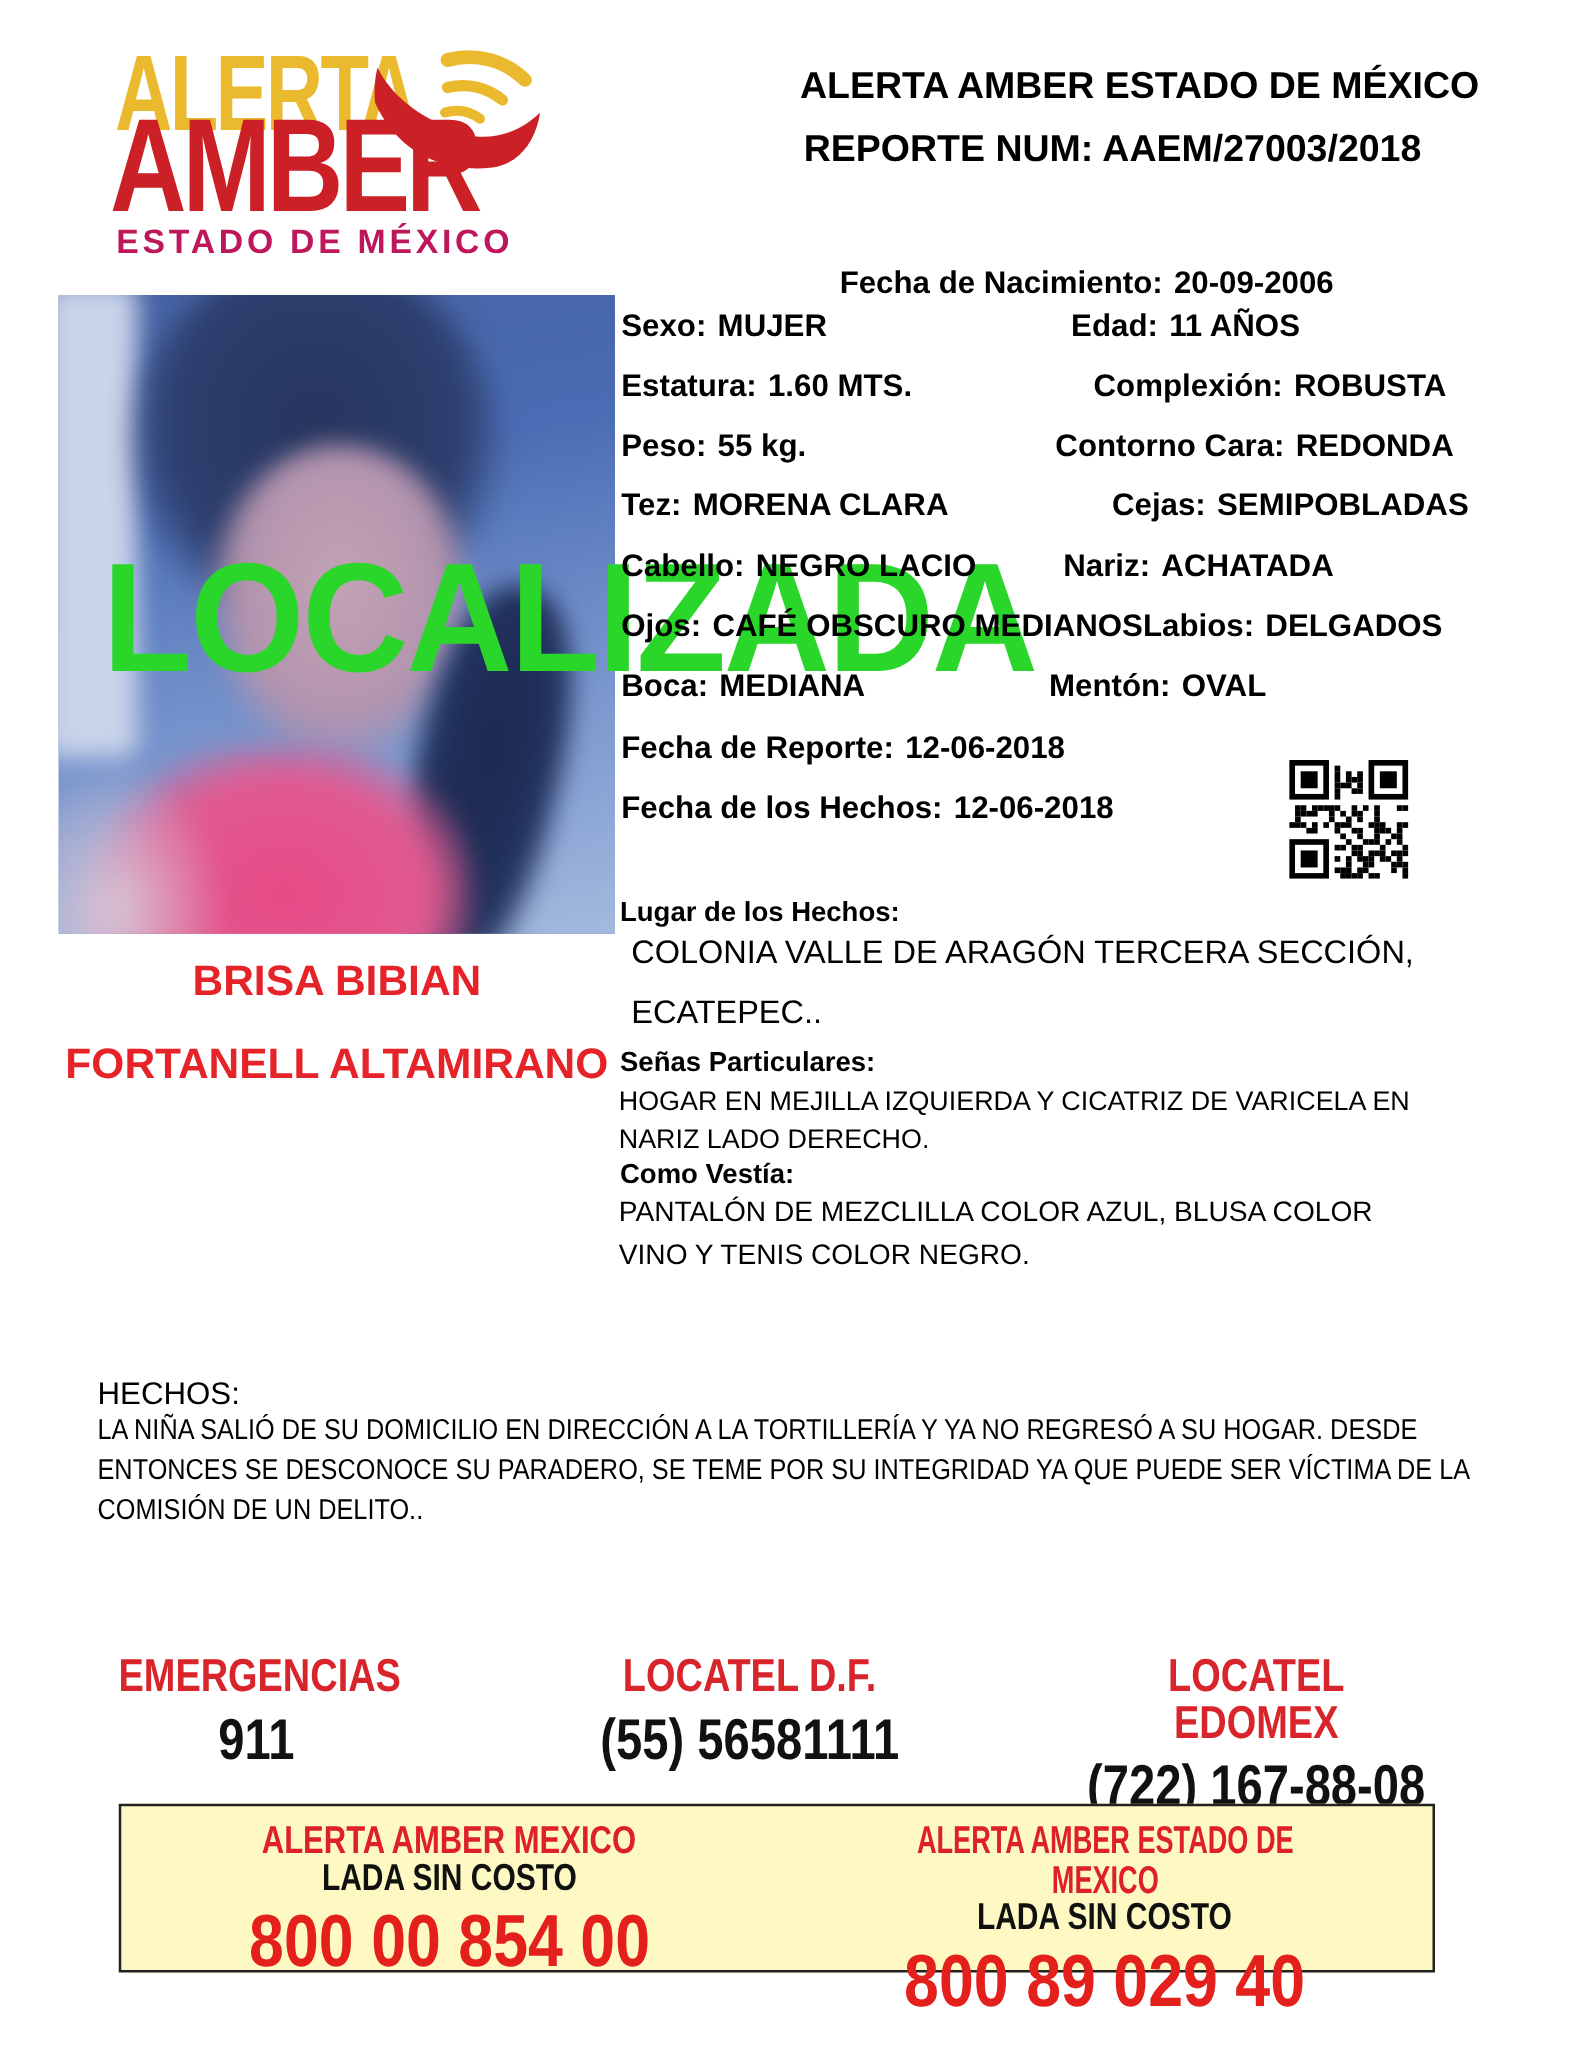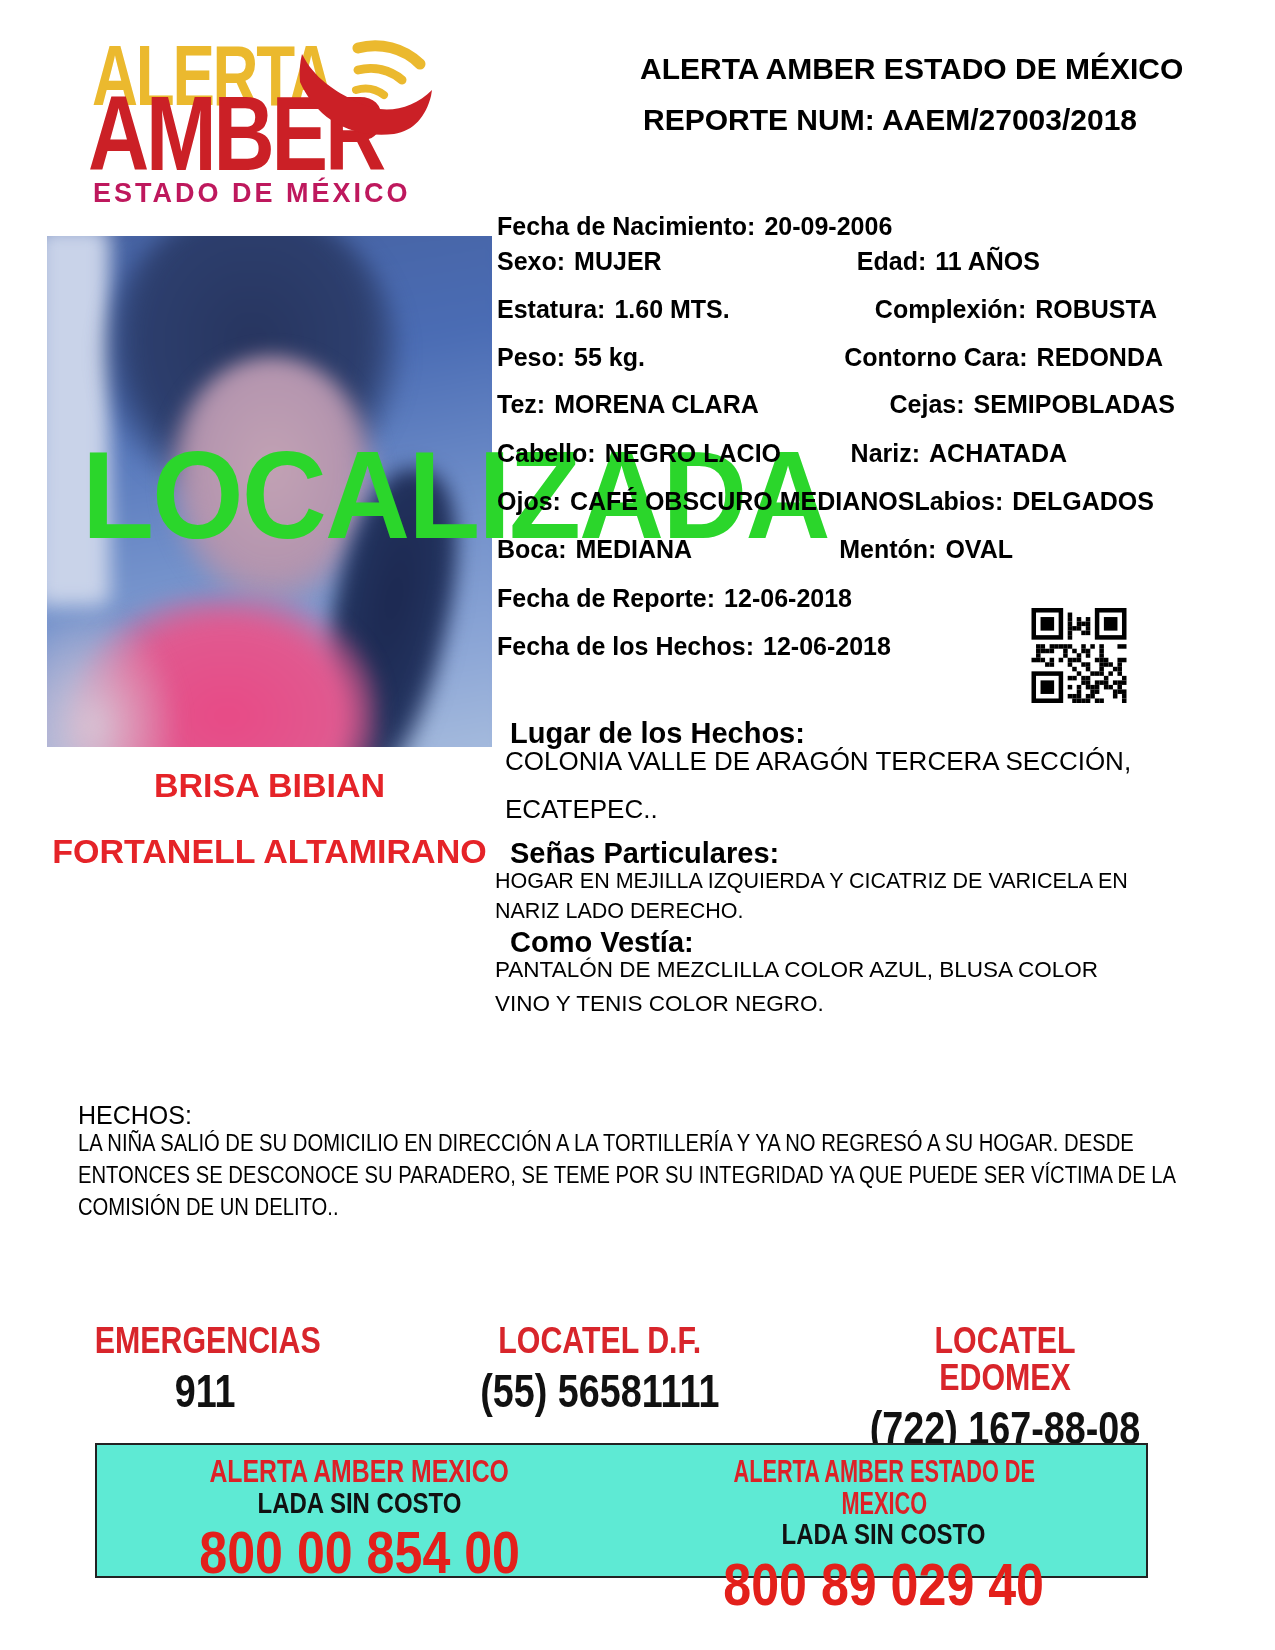--- a/index.html
+++ b/index.html
@@ -52,41 +52,41 @@
   .drow{position:absolute;left:0;width:688px;display:flex;justify-content:space-between;
     font-size:25px;font-weight:bold;white-space:nowrap;}
   .drow .pair .lbl{margin-right:9px;}
   .drow .right{margin-right:var(--pr,0px);}
   .single{justify-content:flex-start;}
 
   
   #qr-box{left:1030px;top:608px;width:98px;height:95px;z-index:3;background:#fff;}
 
   
-  .sec-title{left:510px;font-size:29px;font-weight:bold;z-index:3;}
+  .sec-title{left:496px;font-size:22px;font-weight:bold;z-index:3;}
   .sec-text{left:497px;font-size:26px;z-index:3;}
   .small-text{left:495px;font-size:21.5px;width:660px;line-height:30px;z-index:3;}
 
   
   #hechos-title{left:78px;top:1101px;font-size:25px;font-weight:normal;}
   #hechos-text{left:78px;top:1127px;width:1290px;font-size:23px;line-height:32px;
     transform:scaleX(.88);transform-origin:left top;letter-spacing:0px;}
 
   
   .contact{position:absolute;text-align:center;}
   .contact .cname{color:#D8252B;font-weight:bold;font-size:37px;line-height:1;}
   .contact .cphone{color:#111;font-weight:bold;font-size:46px;line-height:1;margin-top:9px;}
   .cond{display:inline-block;transform:scaleX(.82);}
   #contact-0{left:70px;top:1322px;width:270px;}
   #contact-1{left:440px;top:1322px;width:320px;}
   #contact-2{left:840px;top:1322px;width:330px;}
 
   
   #footer-box{left:95px;top:1443px;width:1049px;height:131px;border:2px solid #222;
-    display:flex;z-index:2;background:#5eead4;}
+    display:flex;z-index:2;background:#fef9c3;}
   .fcol{width:50%;text-align:center;padding-top:11px;}
   .ftitle{color:#DD2127;font-weight:bold;font-size:31px;line-height:1.02;}
   .fsub{color:#111;font-weight:bold;font-size:30px;line-height:1.02;}
   .fphone{color:#E3201B;font-weight:bold;font-size:59px;line-height:1;margin-top:6px;}
   .cond70{display:inline-block;transform:scaleX(.70);}
   .cond80{display:inline-block;transform:scaleX(.80);}
   .cond85{display:inline-block;transform:scaleX(.85);}
 </style>
 </head>
 <body>
@@ -118,21 +118,21 @@
   <div class="layer ph-arm"></div>
 </div>
 
 <div id="watermark" class="abs">LOCALIZADA</div>
 
 <div class="abs name-line name1">BRISA BIBIAN</div>
 <div class="abs name-line name2">FORTANELL ALTAMIRANO</div>
 
 <div id="details" class="abs">
 
-  <div class="drow" style="top:212px;">
+  <div class="drow" style="top:212px;justify-content:flex-end;">
     <span class="pair right" style="--pr:118px;">
       <span class="lbl">Fecha de Nacimiento:</span><span>20-09-2006</span>
     </span>
   </div>
 
   <div class="drow" style="top:247px;">
     <span class="pair"><span class="lbl">Sexo:</span><span>MUJER</span></span>
     <span class="pair right" style="--pr:145px;"><span class="lbl">Edad:</span><span>11 AÑOS</span></span>
   </div>
 

